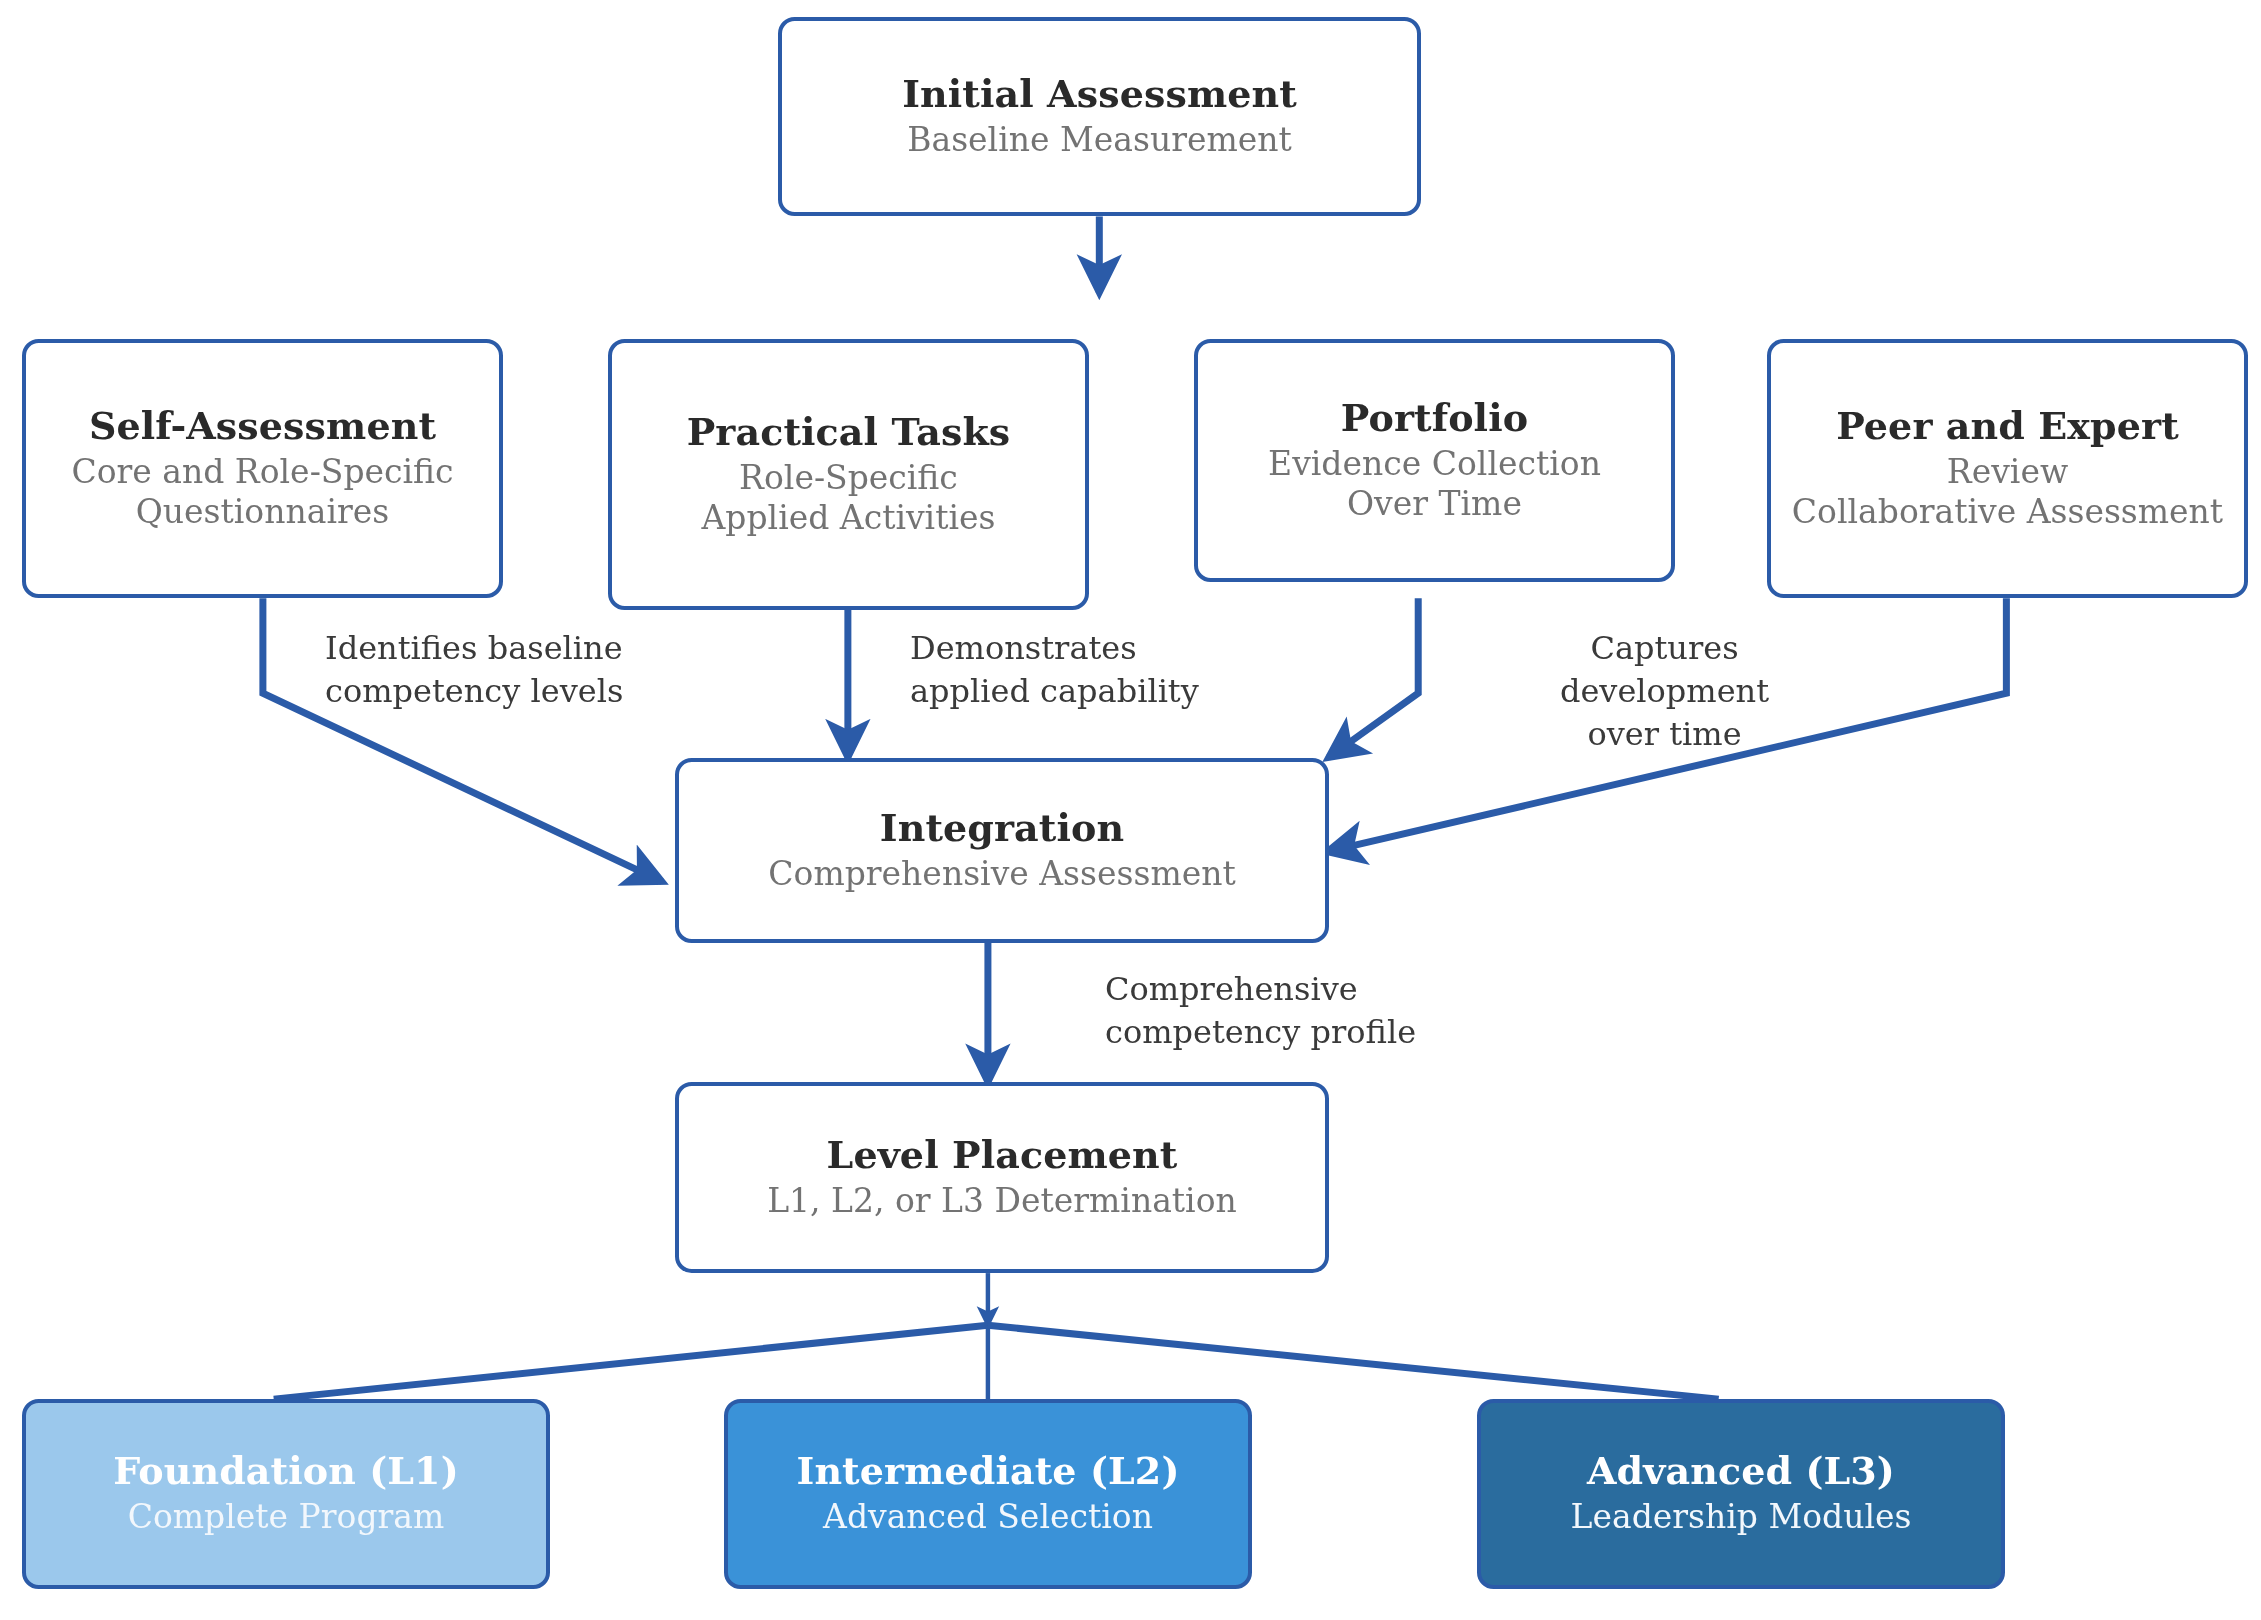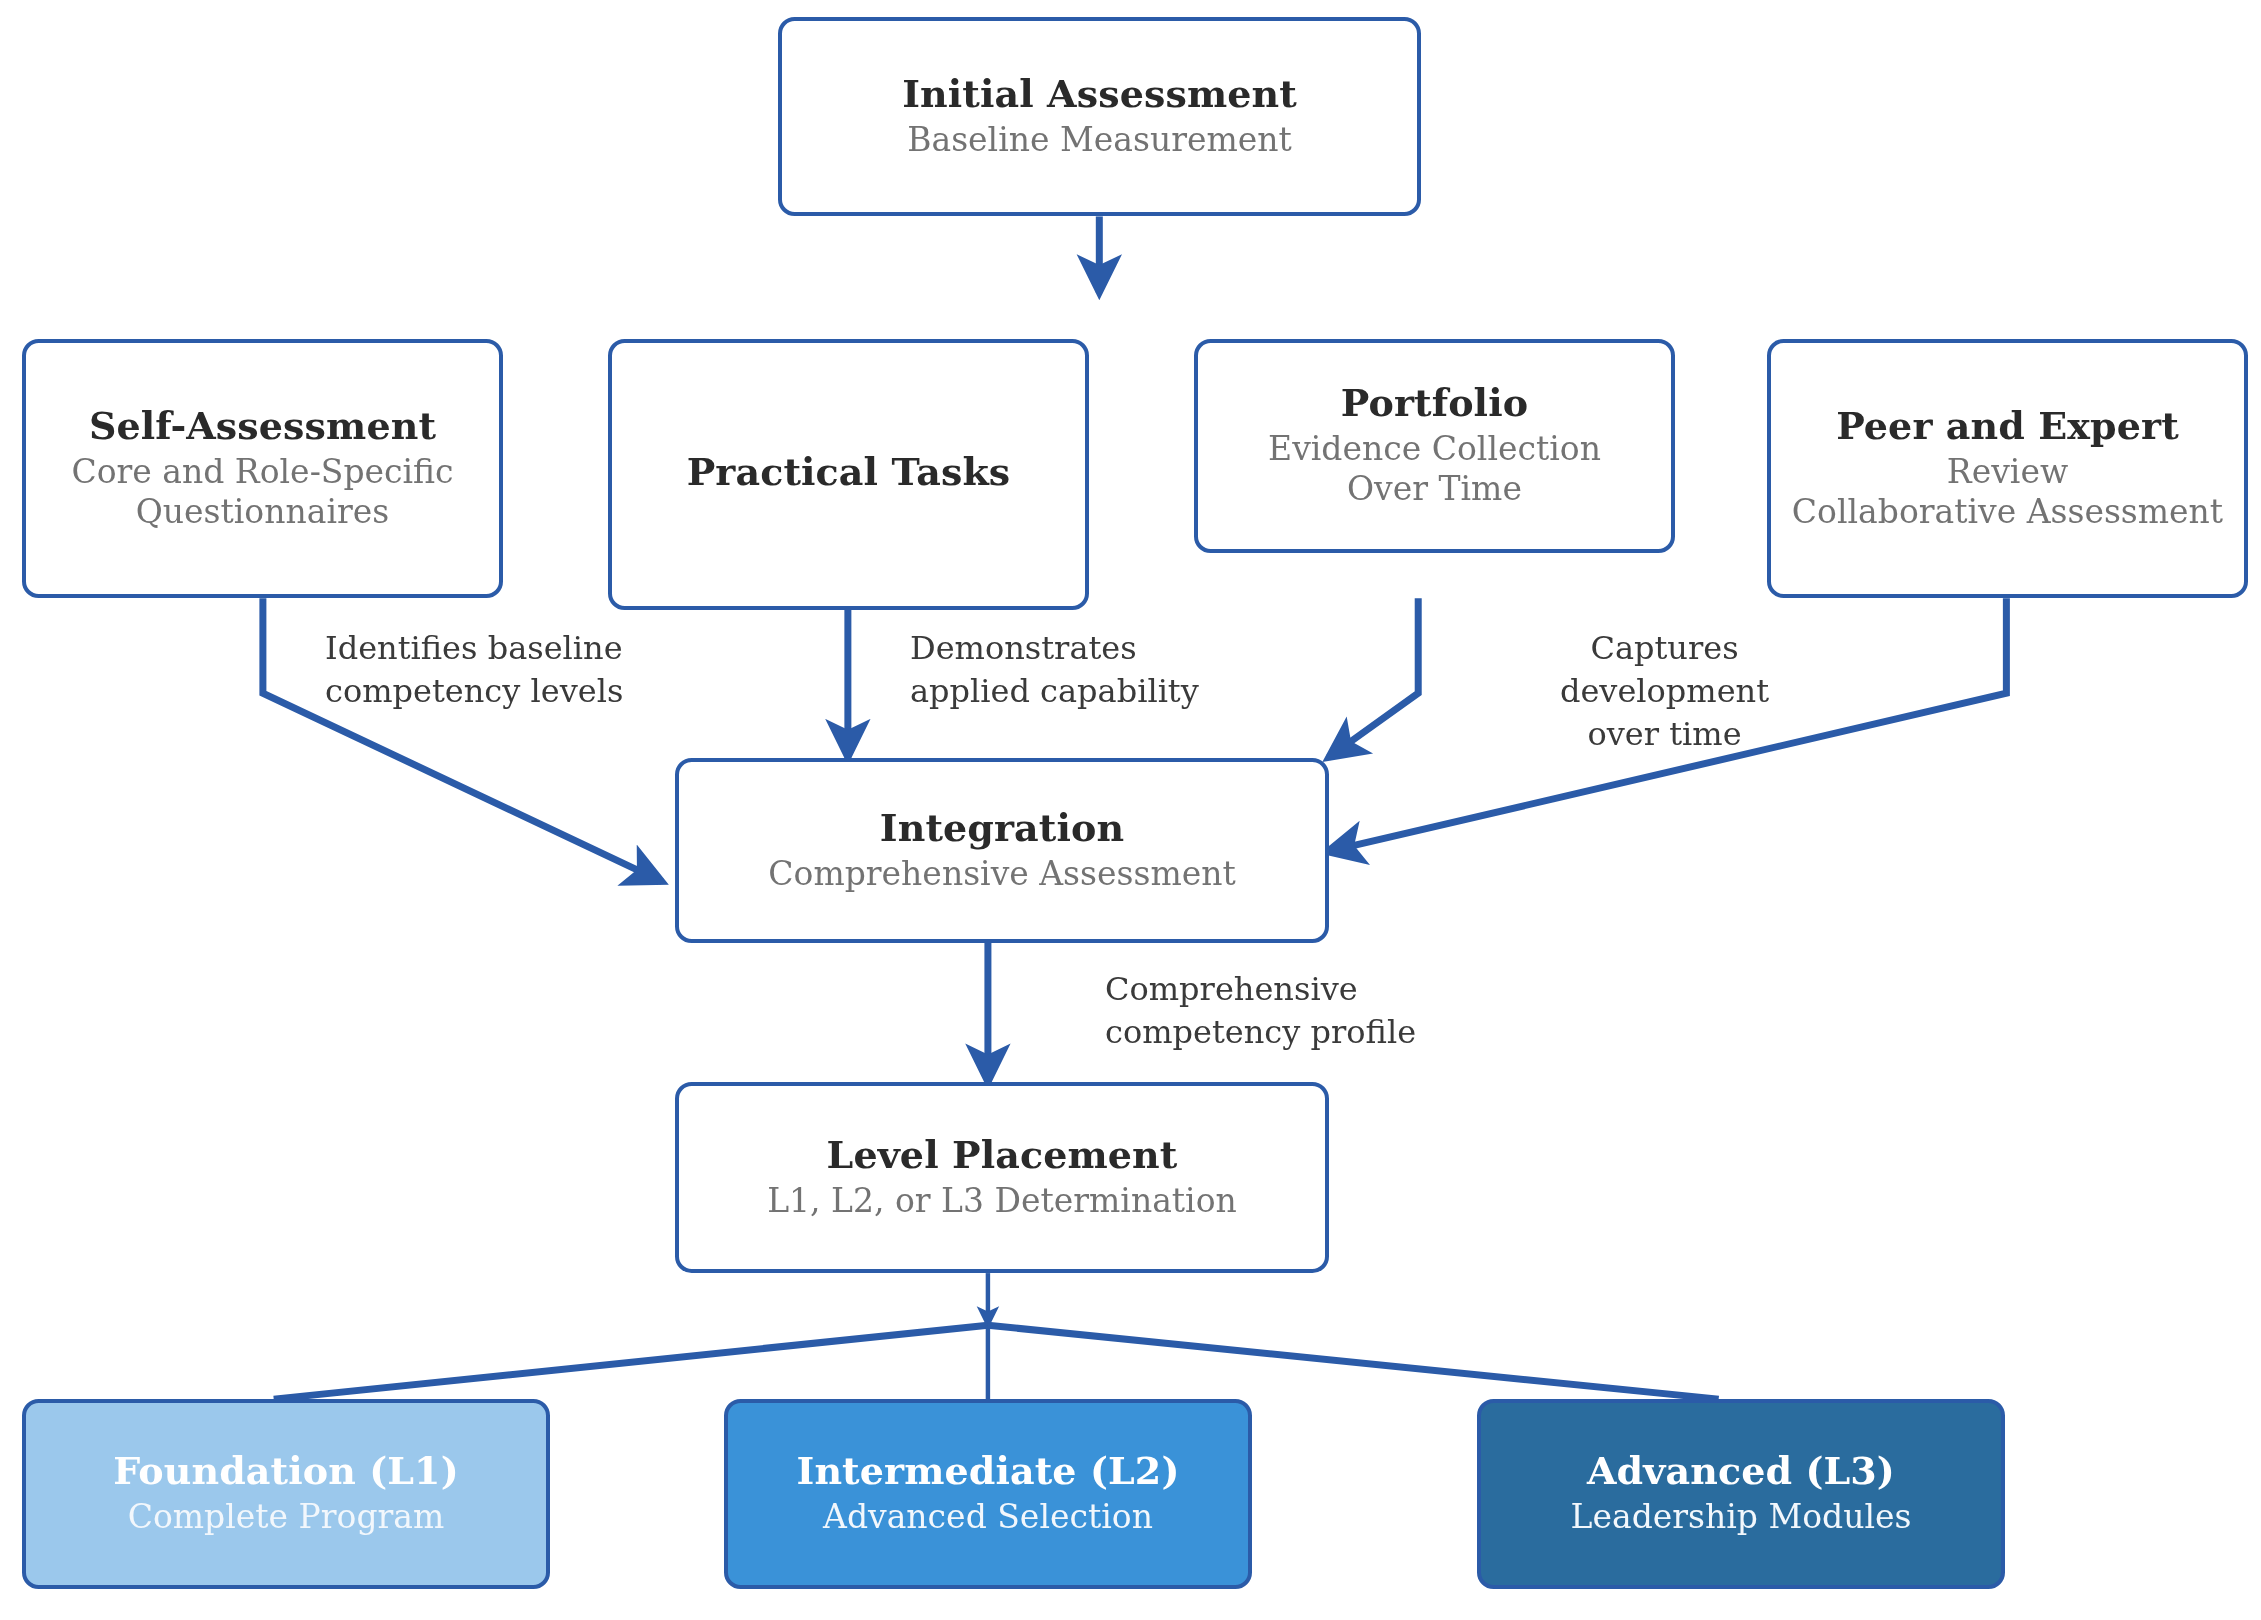--- a/index.html
+++ b/index.html
@@ -119,23 +119,25 @@
   </div>
 
   <div class="node" style="left:22px; top:339px; width:481px; height:259px;">
     <div class="title">Self-Assessment</div>
     <div class="sub">Core and Role-Specific
 Questionnaires</div>
   </div>
 
   <div class="node" style="left:608px; top:339px; width:481px; height:271px;">
     <div class="title">Practical Tasks</div>
+    <div class="sub">Role-Specific
+Applied Activities</div>
   </div>
 
-  <div class="node" style="left:1194px; top:339px; width:481px; height:214px;">
+  <div class="node" style="left:1194px; top:339px; width:481px; height:243px;">
     <div class="title">Portfolio</div>
     <div class="sub">Evidence Collection
 Over Time</div>
   </div>
 
   <div class="node" style="left:1767px; top:339px; width:481px; height:259px;">
     <div class="title">Peer and Expert</div>
     <div class="sub">Review
 Collaborative Assessment</div>
   </div>

